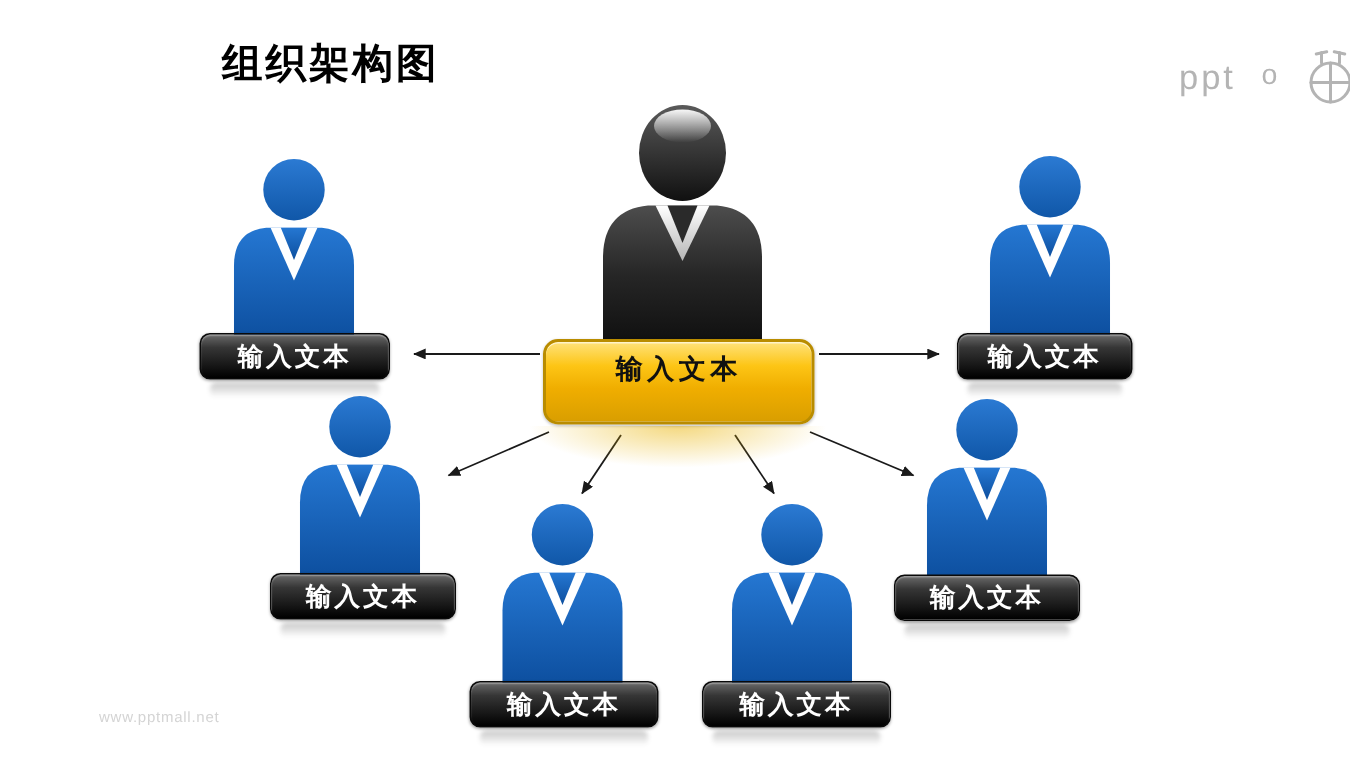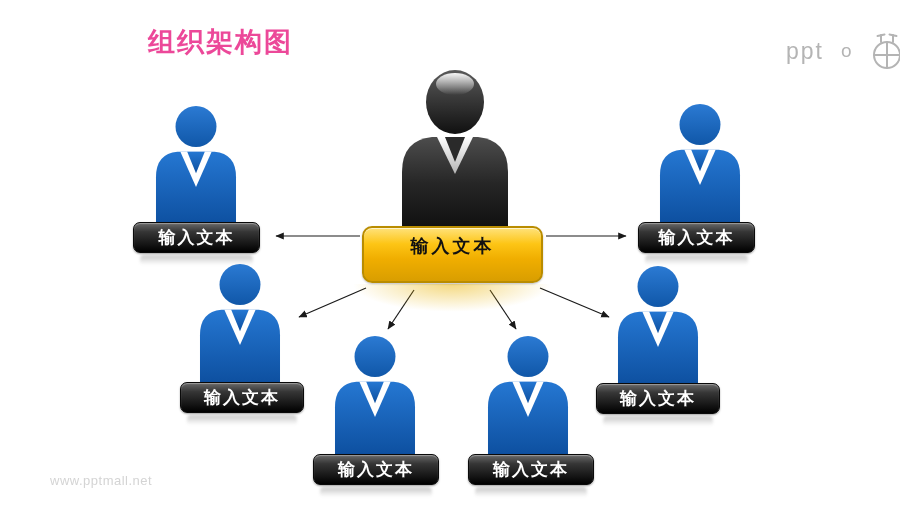--- a/index.html
+++ b/index.html
@@ -2,21 +2,21 @@
 <html><head>
 <meta charset="utf-8">
 <style>
   html,body{margin:0;padding:0;background:#fff;}
   .slide{
     position:relative;width:900px;height:506px;background:#ffffff;overflow:hidden;
     font-family:"Liberation Sans","DejaVu Sans",sans-serif;
   }
   .title{
     position:absolute;left:148px;top:24px;margin:0;
-    font-size:27px;font-weight:bold;color:#ec4899;letter-spacing:2px;
+    font-size:27px;font-weight:bold;color:#000000;letter-spacing:2px;
   }
   
   .logo{position:absolute;left:786px;top:30px;display:flex;align-items:center;gap:15px;color:#b4b4b4;}
   .logo-ppt{font-size:23px;letter-spacing:2px;font-weight:400;}
   .logo-o{font-size:19px;margin-left:2px;}
   
   .arrows{position:absolute;left:0;top:0;z-index:1;pointer-events:none;}
   
   .person{position:absolute;z-index:2;line-height:0;}
   
@@ -41,21 +41,21 @@
     box-shadow:inset 0 1px 0 rgba(255,255,255,0.6),0 1px 2px rgba(0,0,0,0.25);
     text-align:center;color:#111;
   }
   .gold-title{font-size:18px;font-weight:bold;letter-spacing:3px;margin-top:6px;}
   .gold-sub{font-size:13.5px;color:#2f2f2f;letter-spacing:1px;margin-top:3px;}
   .gold-glow{
     position:absolute;left:352px;top:284px;width:200px;height:28px;z-index:1;
     background:radial-gradient(ellipse at 50% 0%,rgba(233,178,0,0.5),rgba(233,178,0,0) 70%);
   }
   
-  .watermark{position:absolute;left:50px;top:473px;font-size:13px;color:#d4d4d4;letter-spacing:0.5px;}
+  .watermark{position:absolute;left:66px;top:473px;font-size:10px;color:#d4d4d4;letter-spacing:0.5px;}
 </style>
 </head>
 <body>
 
 <div class="slide">
 
   <svg width="0" height="0" style="position:absolute" aria-hidden="true">
     <defs>
       <linearGradient id="gBlue" x1="0" y1="0" x2="0" y2="1">
         <stop offset="0" stop-color="#2577d2"></stop>

